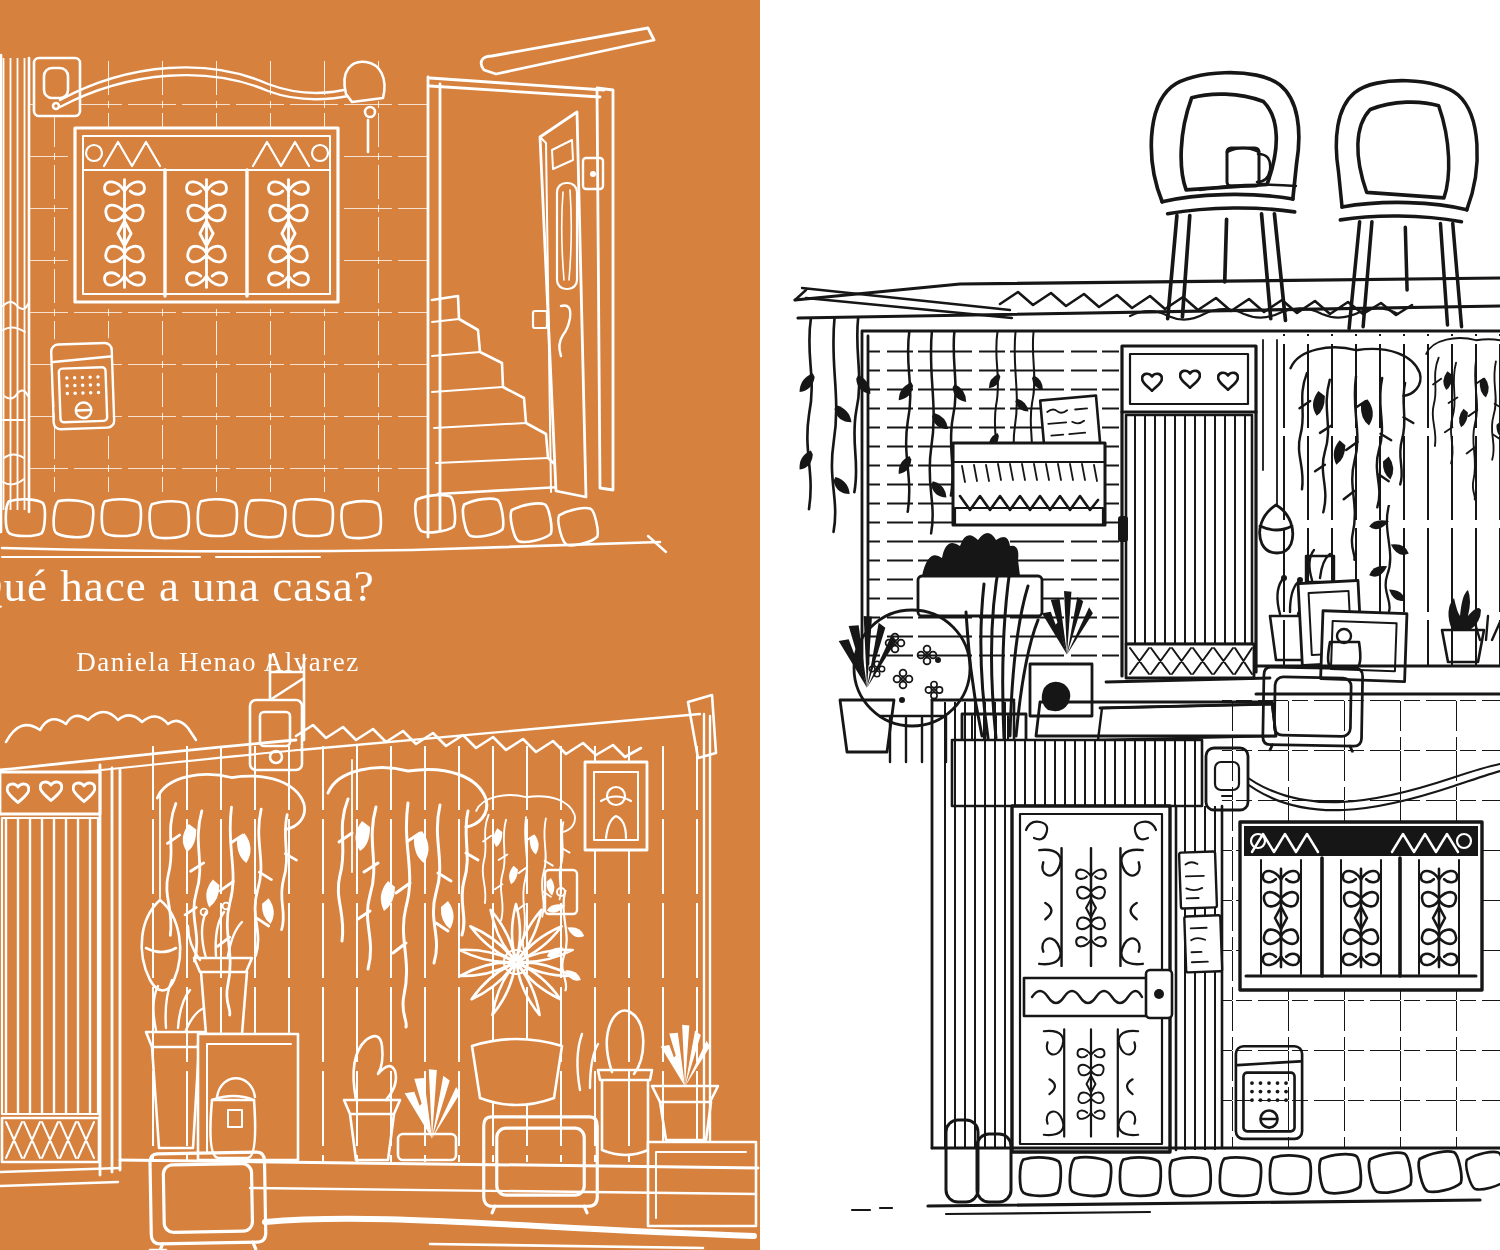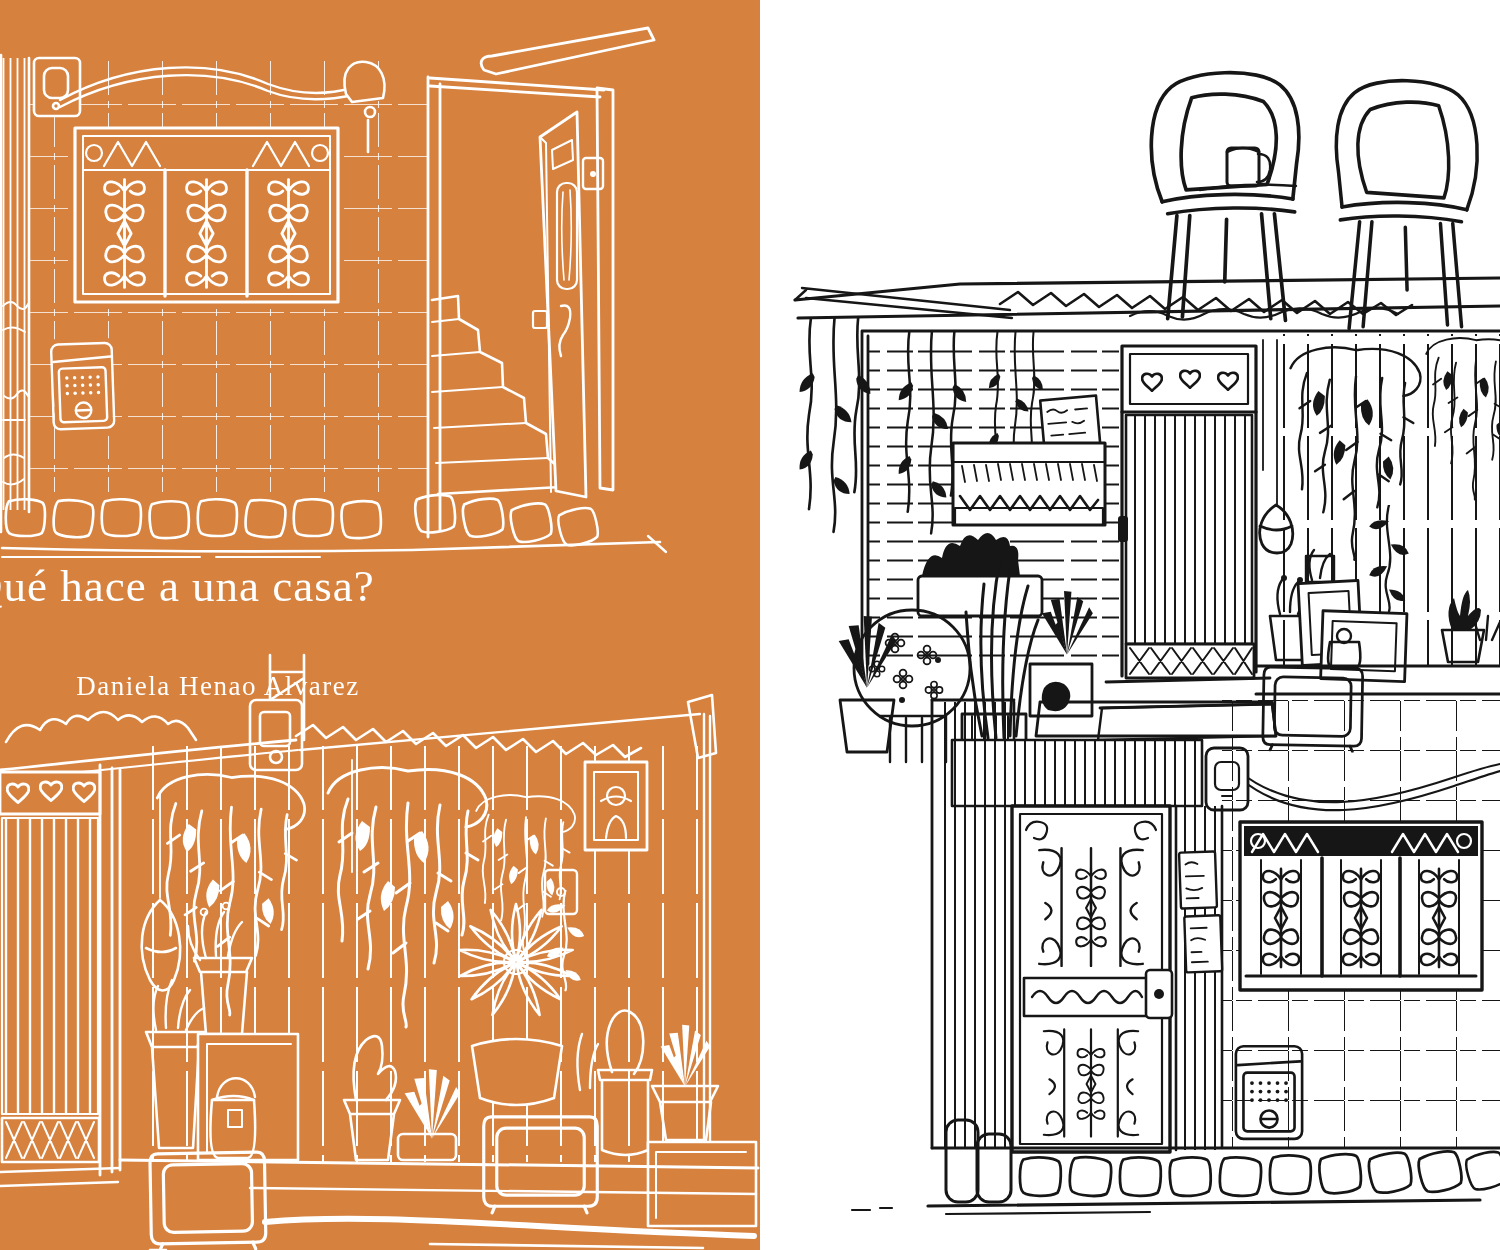--- a/index.html
+++ b/index.html
@@ -6,21 +6,21 @@
   .stage{position:relative;width:1500px;height:1250px;overflow:hidden;
          font-family:"Liberation Serif", serif;}
   .stage svg{position:absolute;left:0;top:0;display:block;}
   .cover-title{
     position:absolute;left:-30px;top:561px;z-index:5;
     font-size:45px;line-height:1.15;letter-spacing:1px;white-space:nowrap;
     color:#ffffff;font-family:"Liberation Serif", serif;}
   .cover-author{
     position:absolute;left:0;top:647px;width:436px;z-index:5;text-align:center;
     font-size:27px;letter-spacing:1.5px;color:#ffffff;
-    font-family:"Liberation Serif", serif;margin-top:24px;}
+    font-family:"Liberation Serif", serif;}
   
   .ln{fill:none;stroke:currentColor;stroke-linecap:round;stroke-linejoin:round;}
   .fl{fill:currentColor;stroke:none;}
   .bgor{fill:#d6813e;}
   .bgwh{fill:#ffffff;}
 </style>
 </head>
 <body>
 
 <div class="stage">

